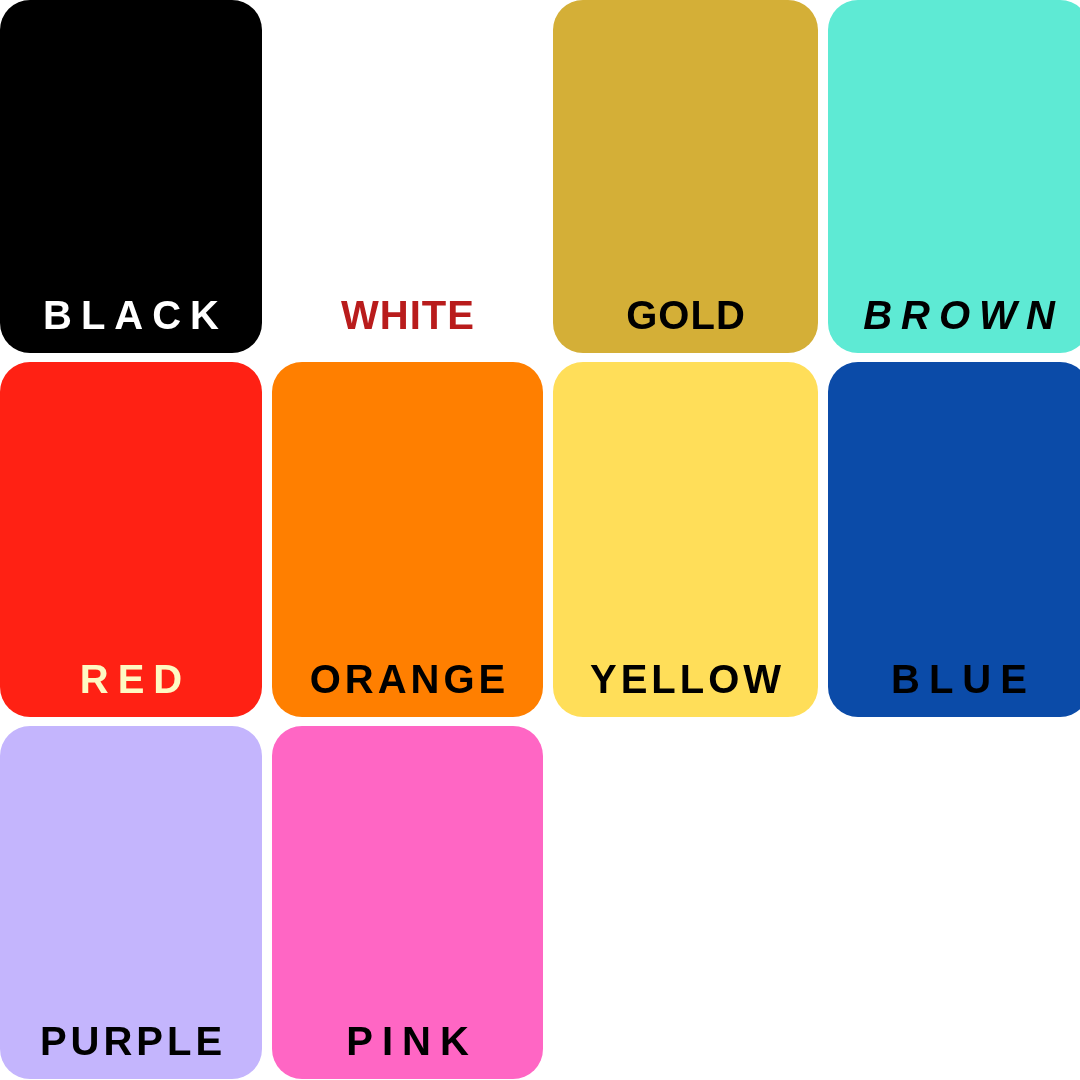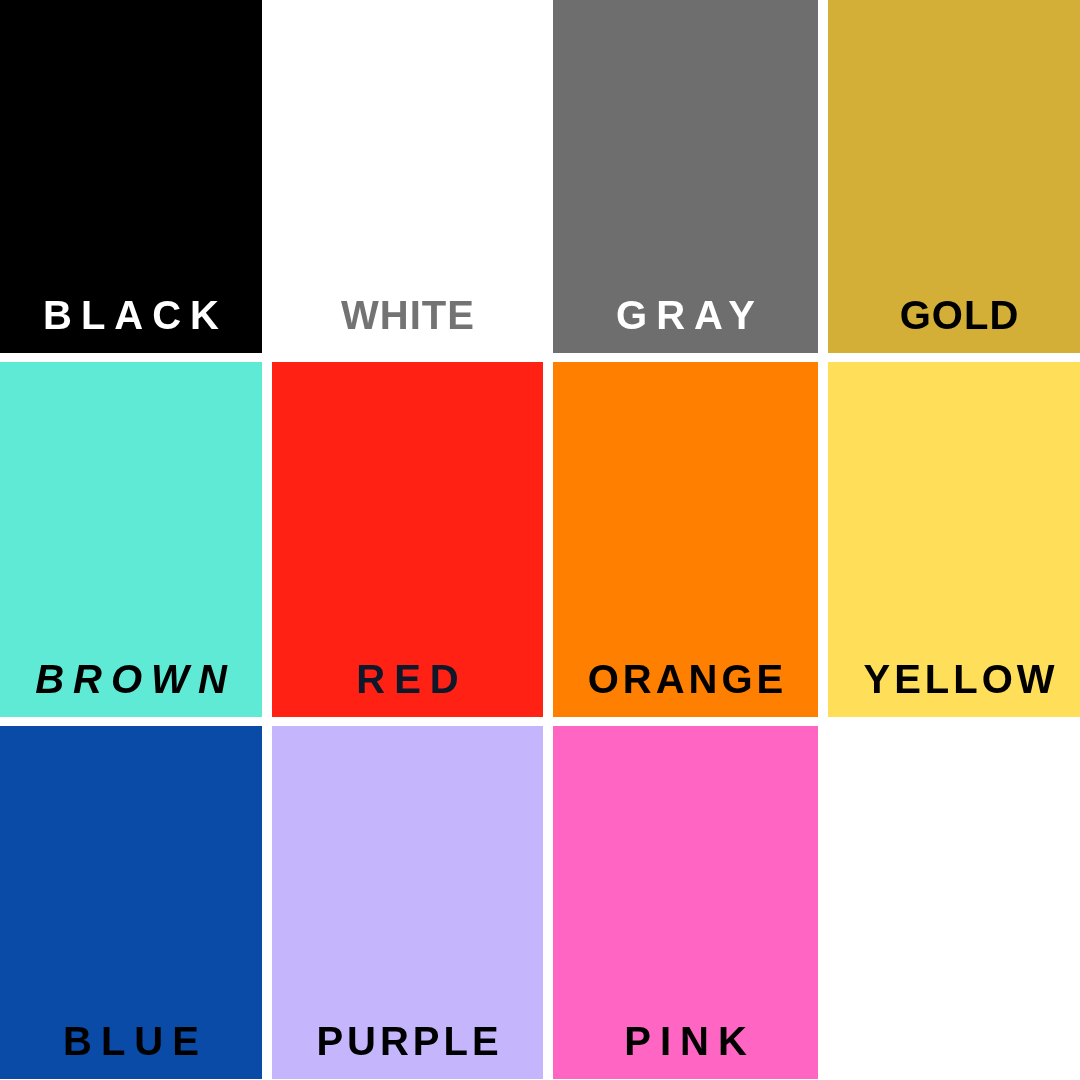--- a/index.html
+++ b/index.html
@@ -23,20 +23,21 @@
     column-gap: 10px;
     row-gap: 9px;
     background: #ffffff;
     box-sizing: border-box;
   }
 
   .swatch {
     position: relative;
     overflow: hidden;
     display: block;
+    border-radius: 30px;
   }
 
   .swatch-label {
     position: absolute;
     left: 0;
     right: 0;
     bottom: 18px;
     text-align: center;
     font-family: "Liberation Sans", sans-serif;
     font-weight: bold;
@@ -51,33 +52,30 @@
   .sp-tight  { letter-spacing: 1px;  text-indent: 1px; }
 </style>
 </head>
 <body>
 
 <div id="color-grid">
     <div class="swatch" style="background: rgb(0, 0, 0);">
       <span class="swatch-label sp-wide" style="color: rgb(255, 255, 255);">BLACK</span>
     </div>
     <div class="swatch" style="background: rgb(255, 255, 255);">
-      <span class="swatch-label sp-tight" style="color: #737373;">WHITE</span>
-    </div>
-    <div class="swatch" style="background: rgb(110, 110, 110);">
-      <span class="swatch-label sp-wide" style="color: rgb(255, 255, 255);">GRAY</span>
+      <span class="swatch-label sp-tight" style="color: #b91c1c;">WHITE</span>
     </div>
     <div class="swatch" style="background: rgb(212, 175, 55);">
       <span class="swatch-label sp-tight" style="color: rgb(0, 0, 0);">GOLD</span>
     </div>
     <div class="swatch" style="background: #5eead4; font-style: italic;">
       <span class="swatch-label sp-wide" style="color: rgb(0, 0, 0);">BROWN</span>
     </div>
     <div class="swatch" style="background: rgb(255, 33, 20);">
-      <span class="swatch-label sp-wide" style="color: #0f172a; text-align: center;">RED</span>
+      <span class="swatch-label sp-wide" style="color: #fef9c3; text-align: center;">RED</span>
     </div>
     <div class="swatch" style="background: rgb(255, 127, 0);">
       <span class="swatch-label sp-medium" style="color: rgb(0, 0, 0);">ORANGE</span>
     </div>
     <div class="swatch" style="background: rgb(255, 222, 89);">
       <span class="swatch-label sp-medium" style="color: rgb(0, 0, 0);">YELLOW</span>
     </div>
     <div class="swatch" style="background: rgb(11, 75, 168);">
       <span class="swatch-label sp-wide" style="color: rgb(0, 0, 0);">BLUE</span>
     </div>

